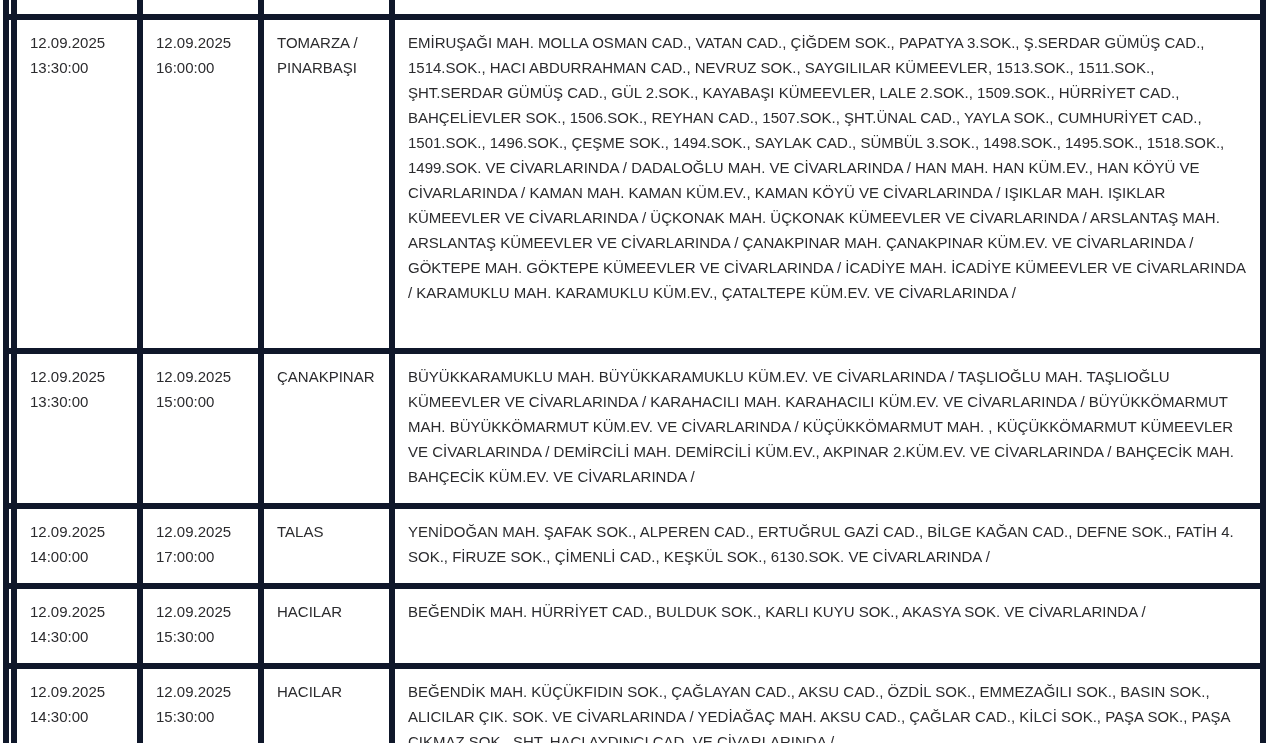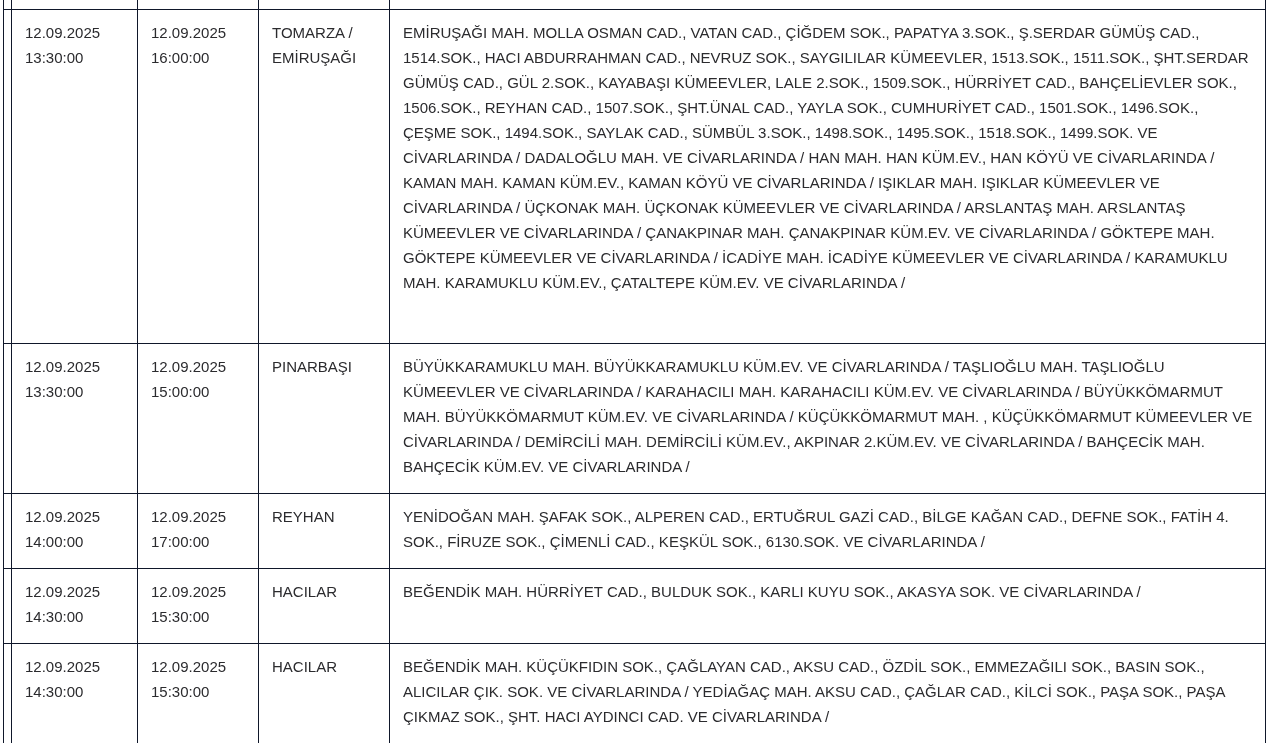--- a/index.html
+++ b/index.html
@@ -16,21 +16,21 @@
     top: -30px;
     left: 3px;
   }
   table.outage {
     border-collapse: collapse;
     table-layout: fixed;
     width: 1263px;
     background: #ffffff;
   }
   table.outage td {
-    border: 1px solid #0f172a;
+    border: 6px solid #0f172a;
     vertical-align: top;
     background: #ffffff;
     color: #2b2b2e;
     font-size: 15px;
     line-height: 25px;
     padding: 10px 12px 14px 13px;
     word-wrap: break-word;
   }
   tr.partial-top td { height: 38px; padding: 0; }
   td.c-datetime .date { white-space: nowrap; }
@@ -66,49 +66,49 @@
     <tr class="r1">
       <td></td>
       <td class="c-datetime">
         <div class="date">12.09.2025</div>
         <div class="time">13:30:00</div>
       </td>
       <td class="c-datetime">
         <div class="date">12.09.2025</div>
         <div class="time">16:00:00</div>
       </td>
-      <td>TOMARZA / EMİRUŞAĞI</td>
+      <td>TOMARZA / PINARBAŞI</td>
       <td>EMİRUŞAĞI MAH. MOLLA OSMAN CAD., VATAN CAD., ÇİĞDEM SOK., PAPATYA 3.SOK., Ş.SERDAR GÜMÜŞ CAD., 1514.SOK., HACI ABDURRAHMAN CAD., NEVRUZ SOK., SAYGILILAR KÜMEEVLER, 1513.SOK., 1511.SOK., ŞHT.SERDAR GÜMÜŞ CAD., GÜL 2.SOK., KAYABAŞI KÜMEEVLER, LALE 2.SOK., 1509.SOK., HÜRRİYET CAD., BAHÇELİEVLER SOK., 1506.SOK., REYHAN CAD., 1507.SOK., ŞHT.ÜNAL CAD., YAYLA SOK., CUMHURİYET CAD., 1501.SOK., 1496.SOK., ÇEŞME SOK., 1494.SOK., SAYLAK CAD., SÜMBÜL 3.SOK., 1498.SOK., 1495.SOK., 1518.SOK., 1499.SOK. VE CİVARLARINDA / DADALOĞLU MAH. VE CİVARLARINDA / HAN MAH. HAN KÜM.EV., HAN KÖYÜ VE CİVARLARINDA / KAMAN MAH. KAMAN KÜM.EV., KAMAN KÖYÜ VE CİVARLARINDA / IŞIKLAR MAH. IŞIKLAR KÜMEEVLER VE CİVARLARINDA / ÜÇKONAK MAH. ÜÇKONAK KÜMEEVLER VE CİVARLARINDA / ARSLANTAŞ MAH. ARSLANTAŞ KÜMEEVLER VE CİVARLARINDA / ÇANAKPINAR MAH. ÇANAKPINAR KÜM.EV. VE CİVARLARINDA / GÖKTEPE MAH. GÖKTEPE KÜMEEVLER VE CİVARLARINDA / İCADİYE MAH. İCADİYE KÜMEEVLER VE CİVARLARINDA / KARAMUKLU MAH. KARAMUKLU KÜM.EV., ÇATALTEPE KÜM.EV. VE CİVARLARINDA /</td>
     </tr>
 
     <tr class="r2">
       <td></td>
       <td class="c-datetime">
         <div class="date">12.09.2025</div>
         <div class="time">13:30:00</div>
       </td>
       <td class="c-datetime">
         <div class="date">12.09.2025</div>
         <div class="time">15:00:00</div>
       </td>
-      <td>PINARBAŞI</td>
+      <td>ÇANAKPINAR</td>
       <td>BÜYÜKKARAMUKLU MAH. BÜYÜKKARAMUKLU KÜM.EV. VE CİVARLARINDA / TAŞLIOĞLU MAH. TAŞLIOĞLU KÜMEEVLER VE CİVARLARINDA / KARAHACILI MAH. KARAHACILI KÜM.EV. VE CİVARLARINDA / BÜYÜKKÖMARMUT MAH. BÜYÜKKÖMARMUT KÜM.EV. VE CİVARLARINDA / KÜÇÜKKÖMARMUT MAH. , KÜÇÜKKÖMARMUT KÜMEEVLER VE CİVARLARINDA / DEMİRCİLİ MAH. DEMİRCİLİ KÜM.EV., AKPINAR 2.KÜM.EV. VE CİVARLARINDA / BAHÇECİK MAH. BAHÇECİK KÜM.EV. VE CİVARLARINDA /</td>
     </tr>
 
     <tr class="r3">
       <td></td>
       <td class="c-datetime">
         <div class="date">12.09.2025</div>
         <div class="time">14:00:00</div>
       </td>
       <td class="c-datetime">
         <div class="date">12.09.2025</div>
         <div class="time">17:00:00</div>
       </td>
-      <td>REYHAN</td>
+      <td>TALAS</td>
       <td>YENİDOĞAN MAH. ŞAFAK SOK., ALPEREN CAD., ERTUĞRUL GAZİ CAD., BİLGE KAĞAN CAD., DEFNE SOK., FATİH 4. SOK., FİRUZE SOK., ÇİMENLİ CAD., KEŞKÜL SOK., 6130.SOK. VE CİVARLARINDA /</td>
     </tr>
 
     <tr class="r4">
       <td></td>
       <td class="c-datetime">
         <div class="date">12.09.2025</div>
         <div class="time">14:30:00</div>
       </td>
       <td class="c-datetime">

